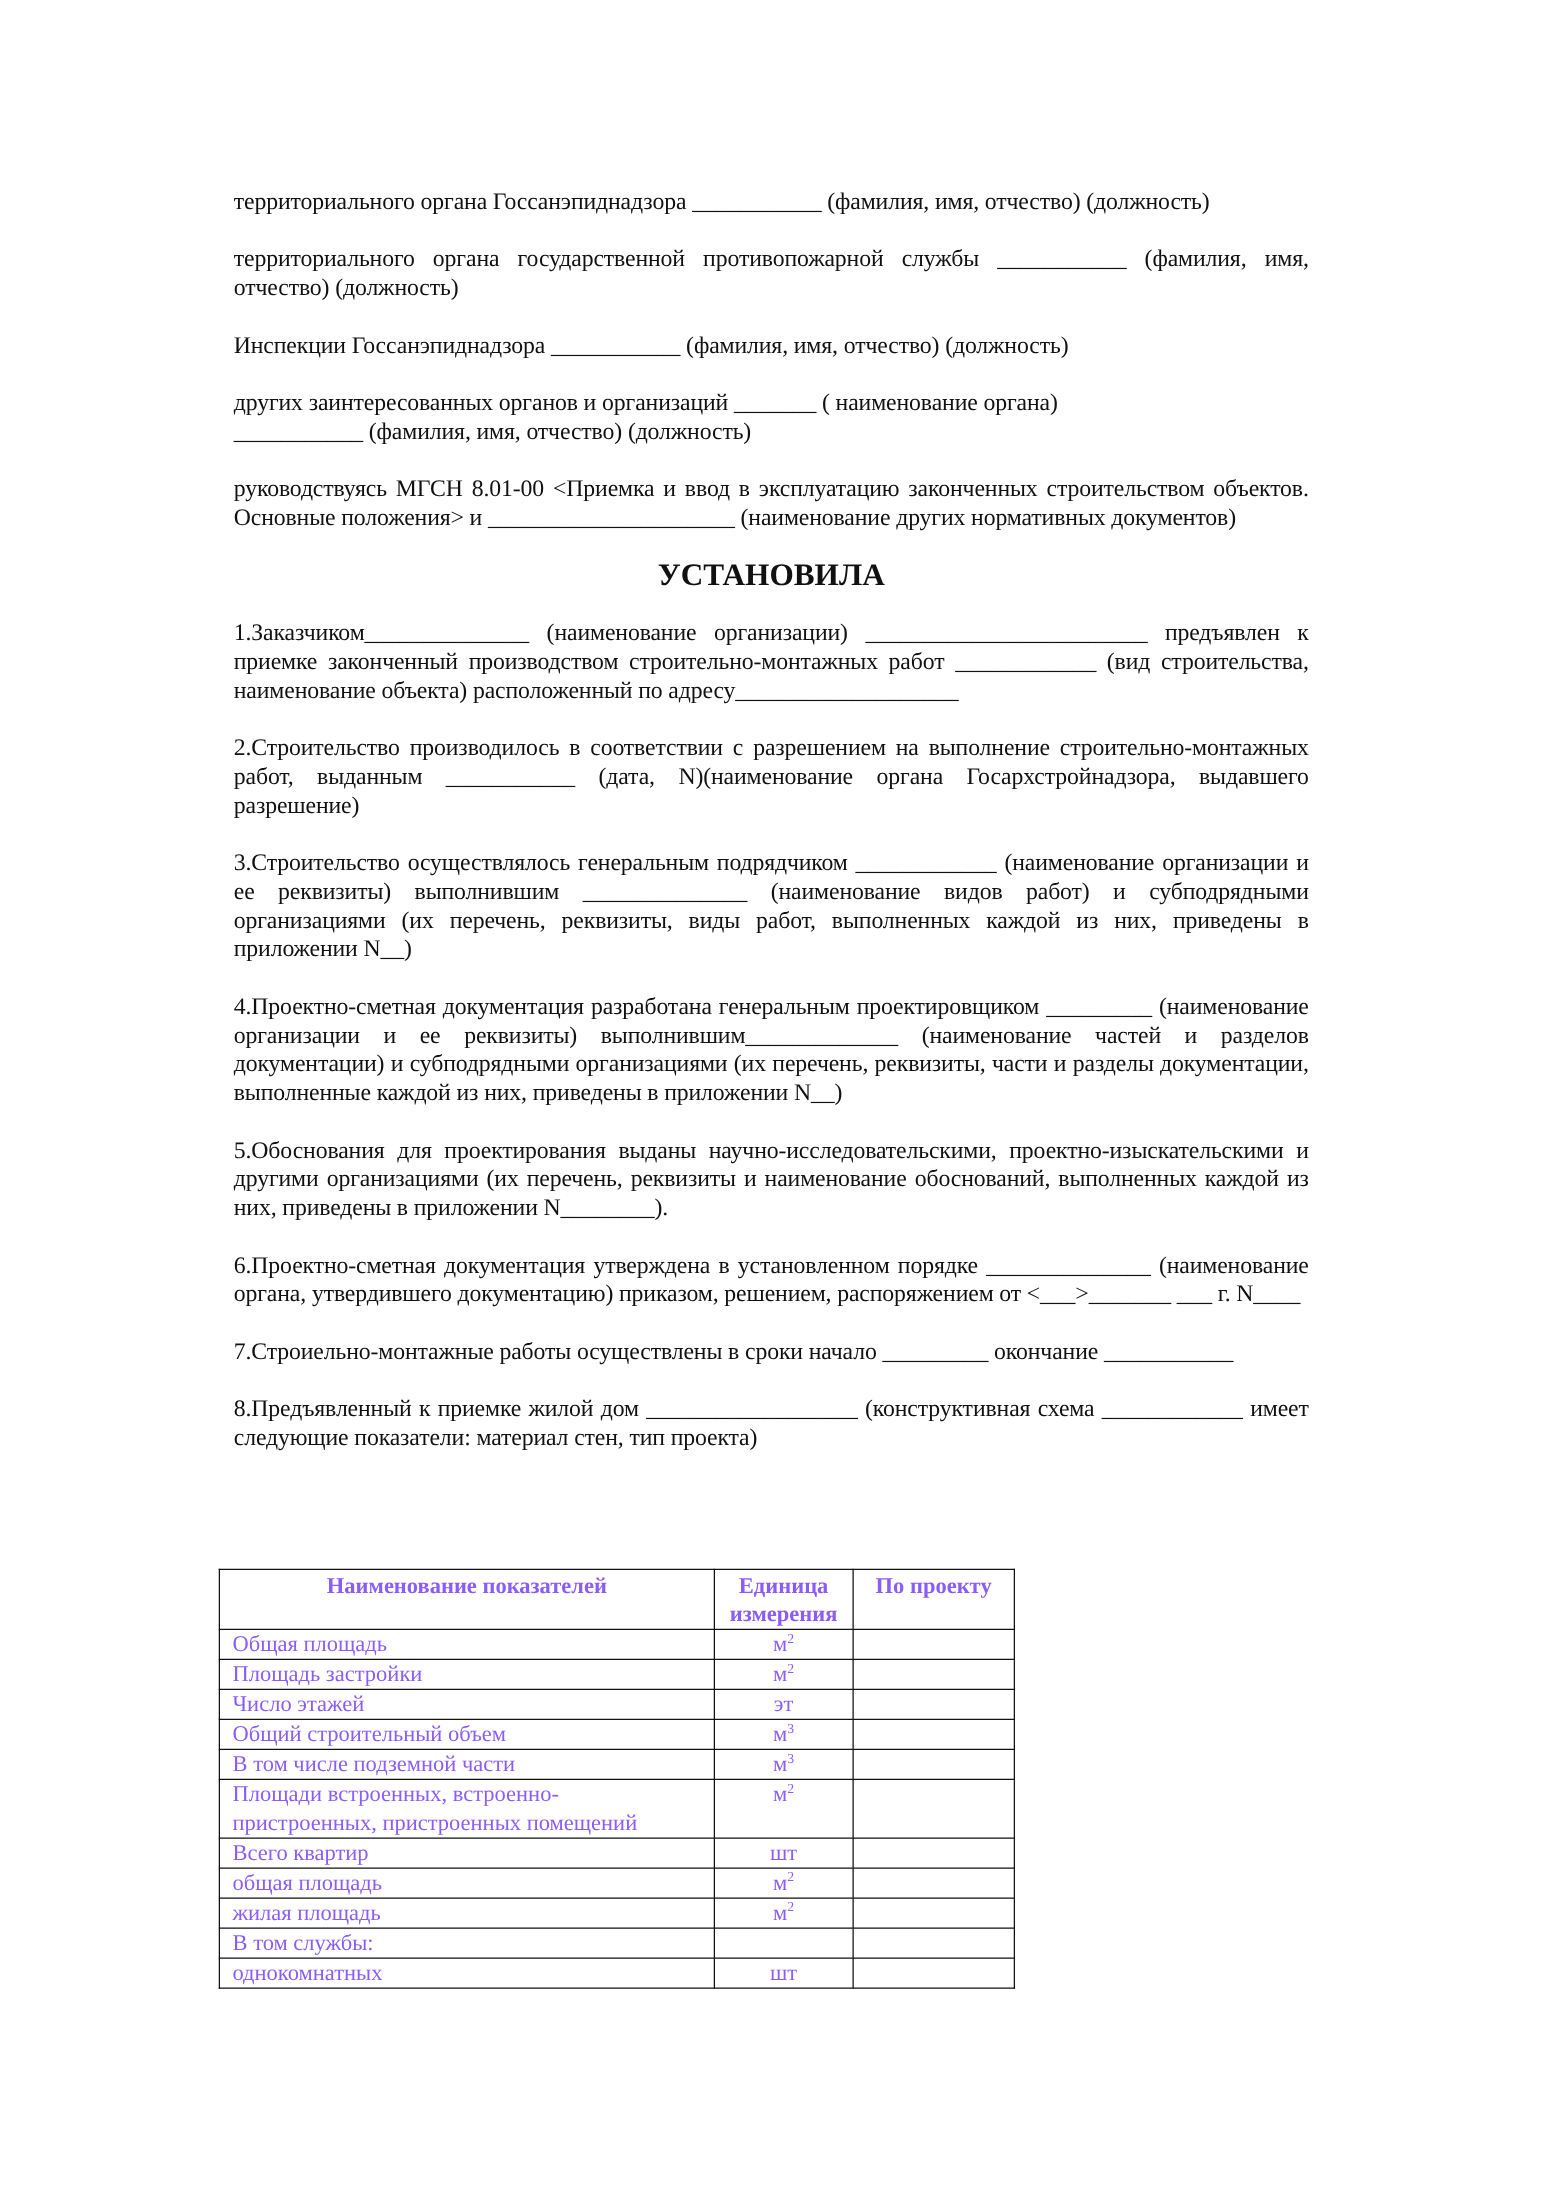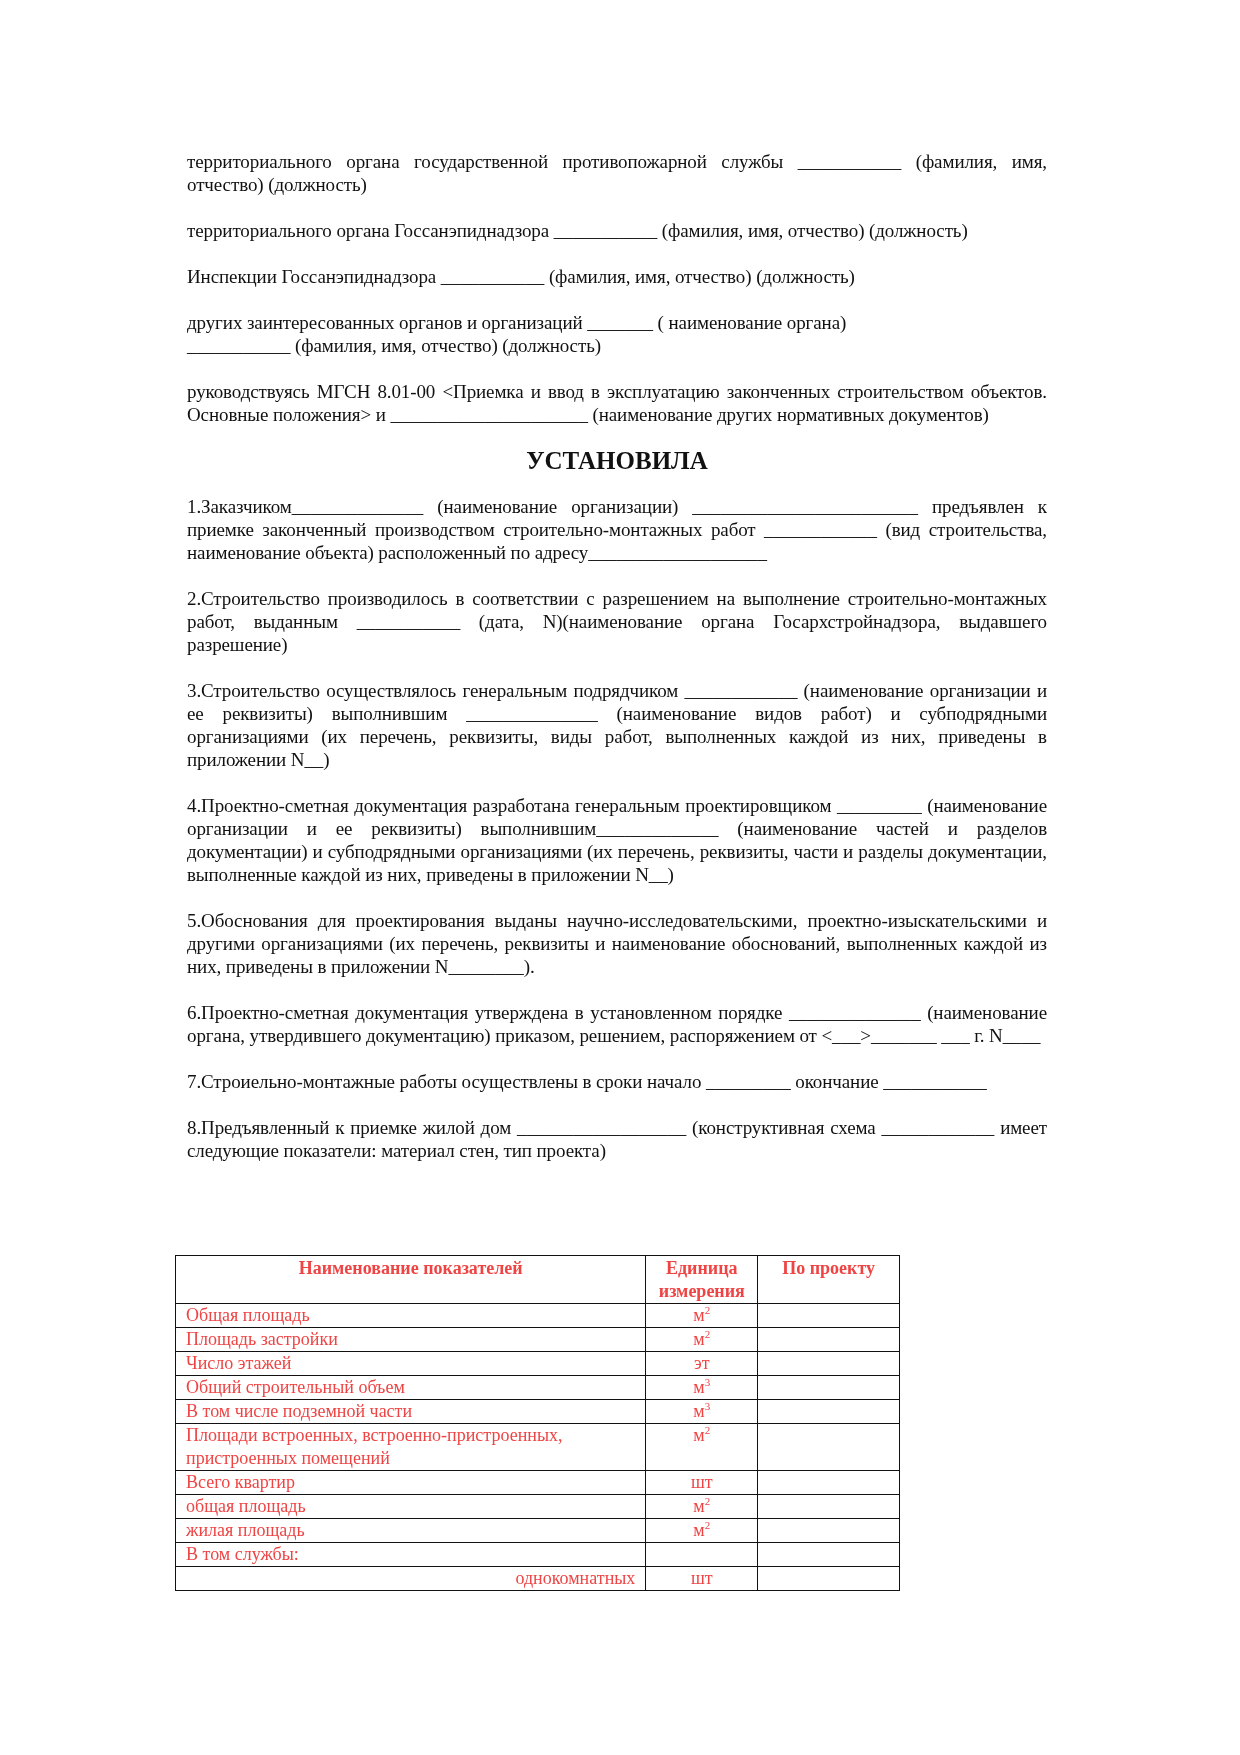--- a/index.html
+++ b/index.html
@@ -32,25 +32,25 @@
       font-size: 25px;
       line-height: 23px;
       font-weight: bold;
       text-align: center;
       margin: 0 0 23px 0;
     }
     .indicators-table {
       position: absolute;
       left: 175px;
       top: 1255px;
-      width: 725px;
+      width: 637px;
       border-collapse: collapse;
       font-family: "Liberation Serif", "DejaVu Serif", serif;
       font-size: 18px;
-      color: #ef4444;
+      color: #8b5cf6;
     }
     .indicators-table th,
     .indicators-table td {
       border: 1.5px solid #111111;
       padding: 0 10px;
       line-height: 23px;
       vertical-align: top;
     }
     .indicators-table th {
       font-weight: bold;
@@ -59,38 +59,38 @@
       height: 44px;
     }
     .col-name { width: 478px; }
     .col-unit { width: 112px; }
     .col-proj { width: 143px; }
     .indicators-table td.unit {
       text-align: center;
       padding: 0 2px;
     }
     .indicators-table td.name.indent {
-      text-align: right;
+      text-align: left;
       margin-top: 32px;
     }
     .indicators-table tr.row td {
       height: 23px;
     }
     sup {
       font-size: 11px;
       line-height: 0;
       vertical-align: super;
     }
   </style>
 </head>
 <body>
 
 <div class="page">
+  <p class="para">территориального органа Госсанэпиднадзора ___________ (фамилия, имя, отчество) (должность)</p>
   <p class="para">территориального органа государственной противопожарной службы ___________ (фамилия, имя, отчество) (должность)</p>
-  <p class="para">территориального органа Госсанэпиднадзора ___________ (фамилия, имя, отчество) (должность)</p>
   <p class="para">Инспекции Госсанэпиднадзора ___________ (фамилия, имя, отчество) (должность)</p>
   <div class="para">
     <div>других заинтересованных органов и организаций _______ ( наименование органа)</div>
     <div>___________ (фамилия, имя, отчество) (должность)</div>
   </div>
   <p class="para">руководствуясь МГСН 8.01-00 &lt;Приемка и ввод в эксплуатацию законченных строительством объектов. Основные положения&gt; и  _____________________ (наименование других нормативных документов)</p>
 
   <h2 class="heading">УСТАНОВИЛА</h2>
 
   <p class="para">1.Заказчиком______________ (наименование организации) ________________________ предъявлен к приемке законченный производством строительно-монтажных работ ____________ (вид строительства, наименование объекта) расположенный по адресу___________________</p>

